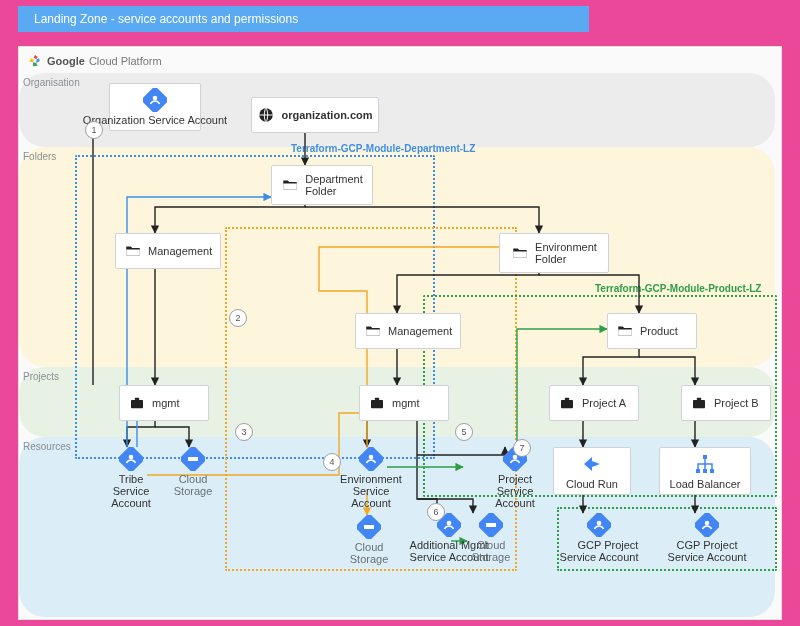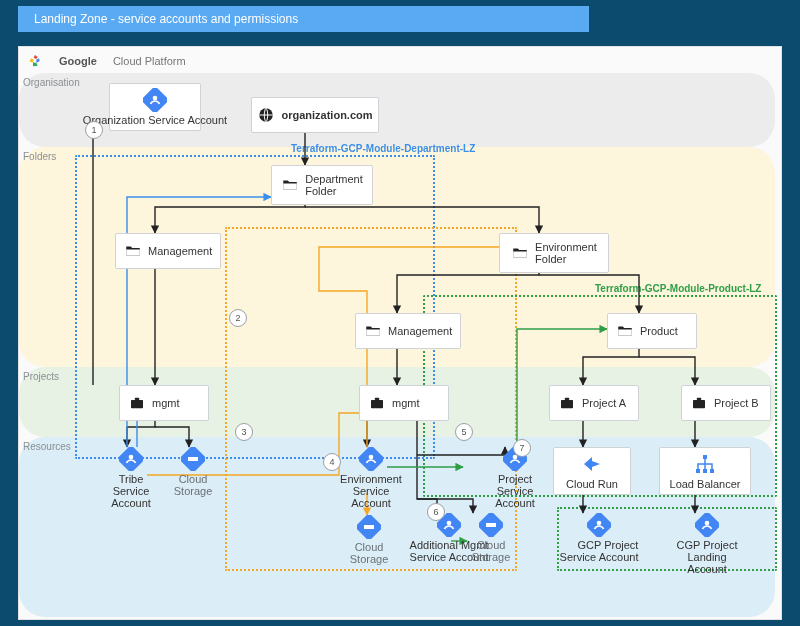--- a/index.html
+++ b/index.html
@@ -12,28 +12,28 @@
     --bg:#ffffff;
     --org-bg:#ececec;
     --folders-bg:#fdf6dc;
     --projects-bg:#e7f1e4;
     --resources-bg:#dbedf6;
     --band-label:#8a8f94;
     --border:#cfd3d8;
     --title-bar:#5aa9f3;
   }
   html,body{margin:0;padding:0;background:#fff;font-family:Arial,Helvetica,sans-serif;font-size:11px;color:var(--text);}
-  #stage{position:relative;width:800px;height:626px;background:#0c4a6e;overflow:hidden;}
+  #stage{position:relative;width:800px;height:626px;background:#ec4899;overflow:hidden;}
 
   
   .title-bar{position:absolute;left:18px;top:6px;width:555px;height:26px;background:var(--title-bar);color:#fff;display:flex;align-items:center;padding-left:16px;font-size:12px;}
 
   
   .panel{position:absolute;left:18px;top:46px;width:762px;height:572px;border:1px solid #e3e3e3;background:#fafafa;}
-  .gcp-header{position:absolute;left:8px;top:6px;display:flex;align-items:center;gap:16px;color:#777;}
+  .gcp-header{position:absolute;left:8px;top:6px;display:flex;align-items:center;gap:4px;color:#777;}
   .gcp-logo{width:16px;height:16px;}
   .gcp-header b{color:#555;font-weight:600;}
 
   
   .band{position:absolute;left:0;right:6px;border-radius:26px;}
   .band .band-label{position:absolute;left:4px;top:4px;color:var(--band-label);font-size:10px;}
   .band.org{top:26px;height:74px;background:var(--org-bg);}
   .band.folders{top:100px;height:220px;background:var(--folders-bg);}
   .band.projects{top:320px;height:70px;background:var(--projects-bg);}
   .band.resources{top:390px;height:180px;background:var(--resources-bg);}
@@ -415,21 +415,21 @@
     </div>
     <div class="node mini" style="left:648px; top:466px; width:80px;">
       <span class="ico big">
           <svg viewBox="0 0 24 24" width="24" height="24">
             <rect x="2" y="2" width="20" height="20" rx="1.5" transform="rotate(45 12 12)" fill="#4285f4"></rect>
             <circle cx="12" cy="10" r="2.3" fill="#fff"></circle>
             <path d="M7.5 16c.8-2 2.5-3 4.5-3s3.7 1 4.5 3" stroke="#fff" stroke-width="1.6" fill="none"></path>
           </svg>
         </span>
       <span class="lbl" style="white-space:pre-line;text-align:center;">CGP Project
-Landing Account</span>
+Service Account</span>
     </div>
 
     <div class="step" style="left:66px; top:74px;">1</div>
     <div class="step" style="left:210px; top:262px;">2</div>
     <div class="step" style="left:216px; top:376px;">3</div>
     <div class="step" style="left:304px; top:406px;">4</div>
     <div class="step" style="left:436px; top:376px;">5</div>
     <div class="step" style="left:408px; top:456px;">6</div>
     <div class="step" style="left:494px; top:392px;">7</div>
 

